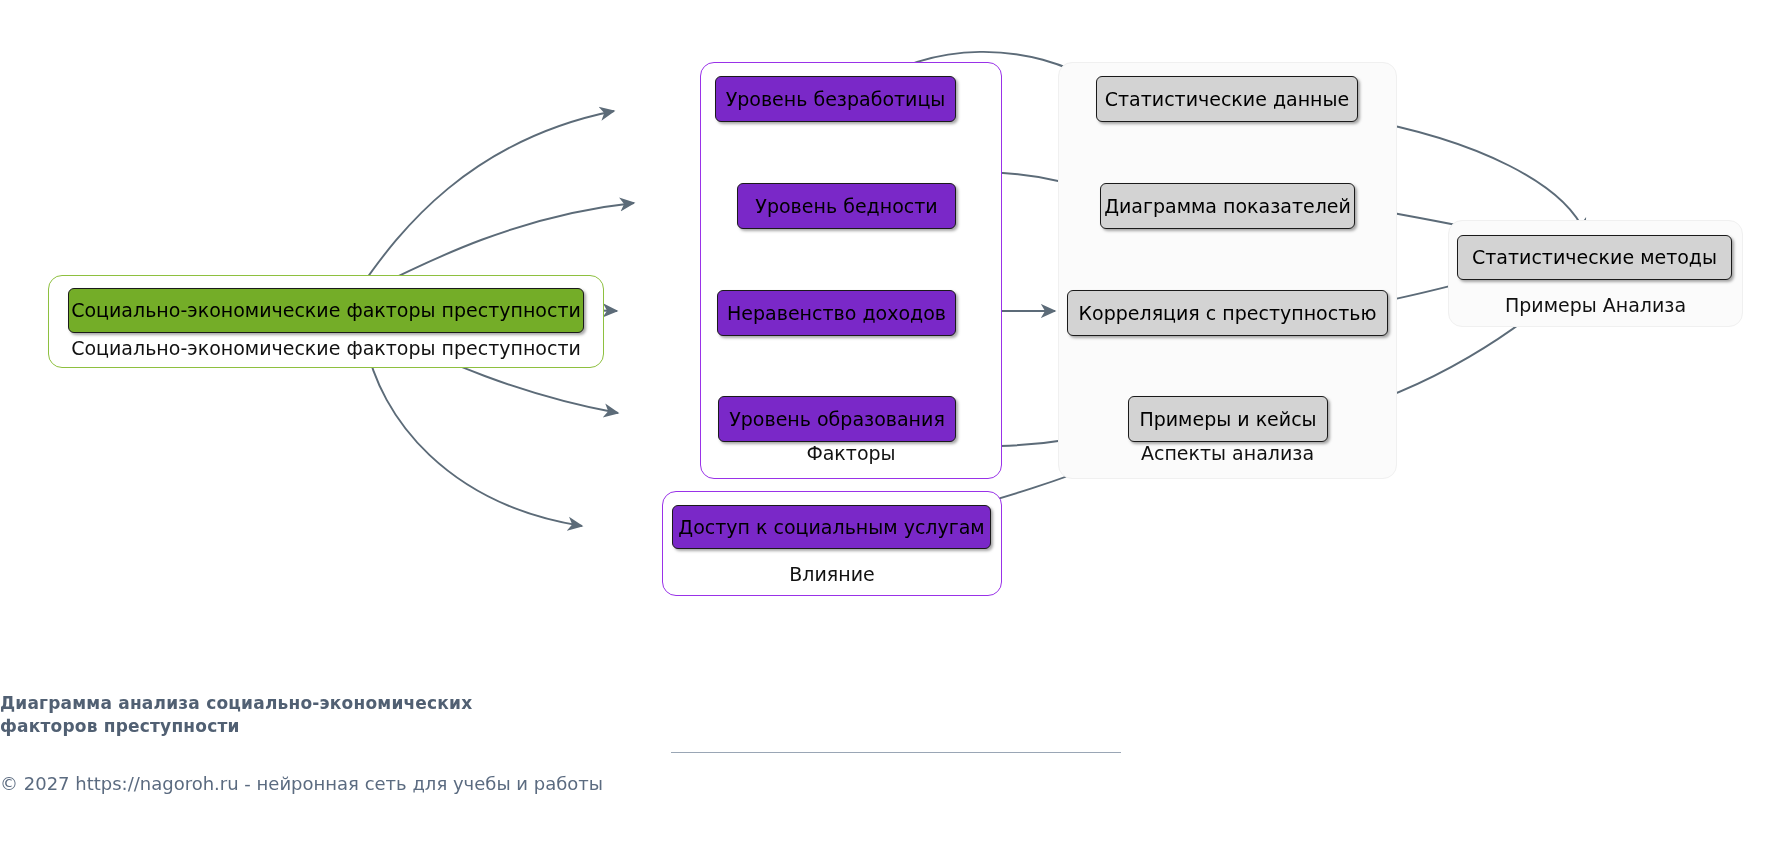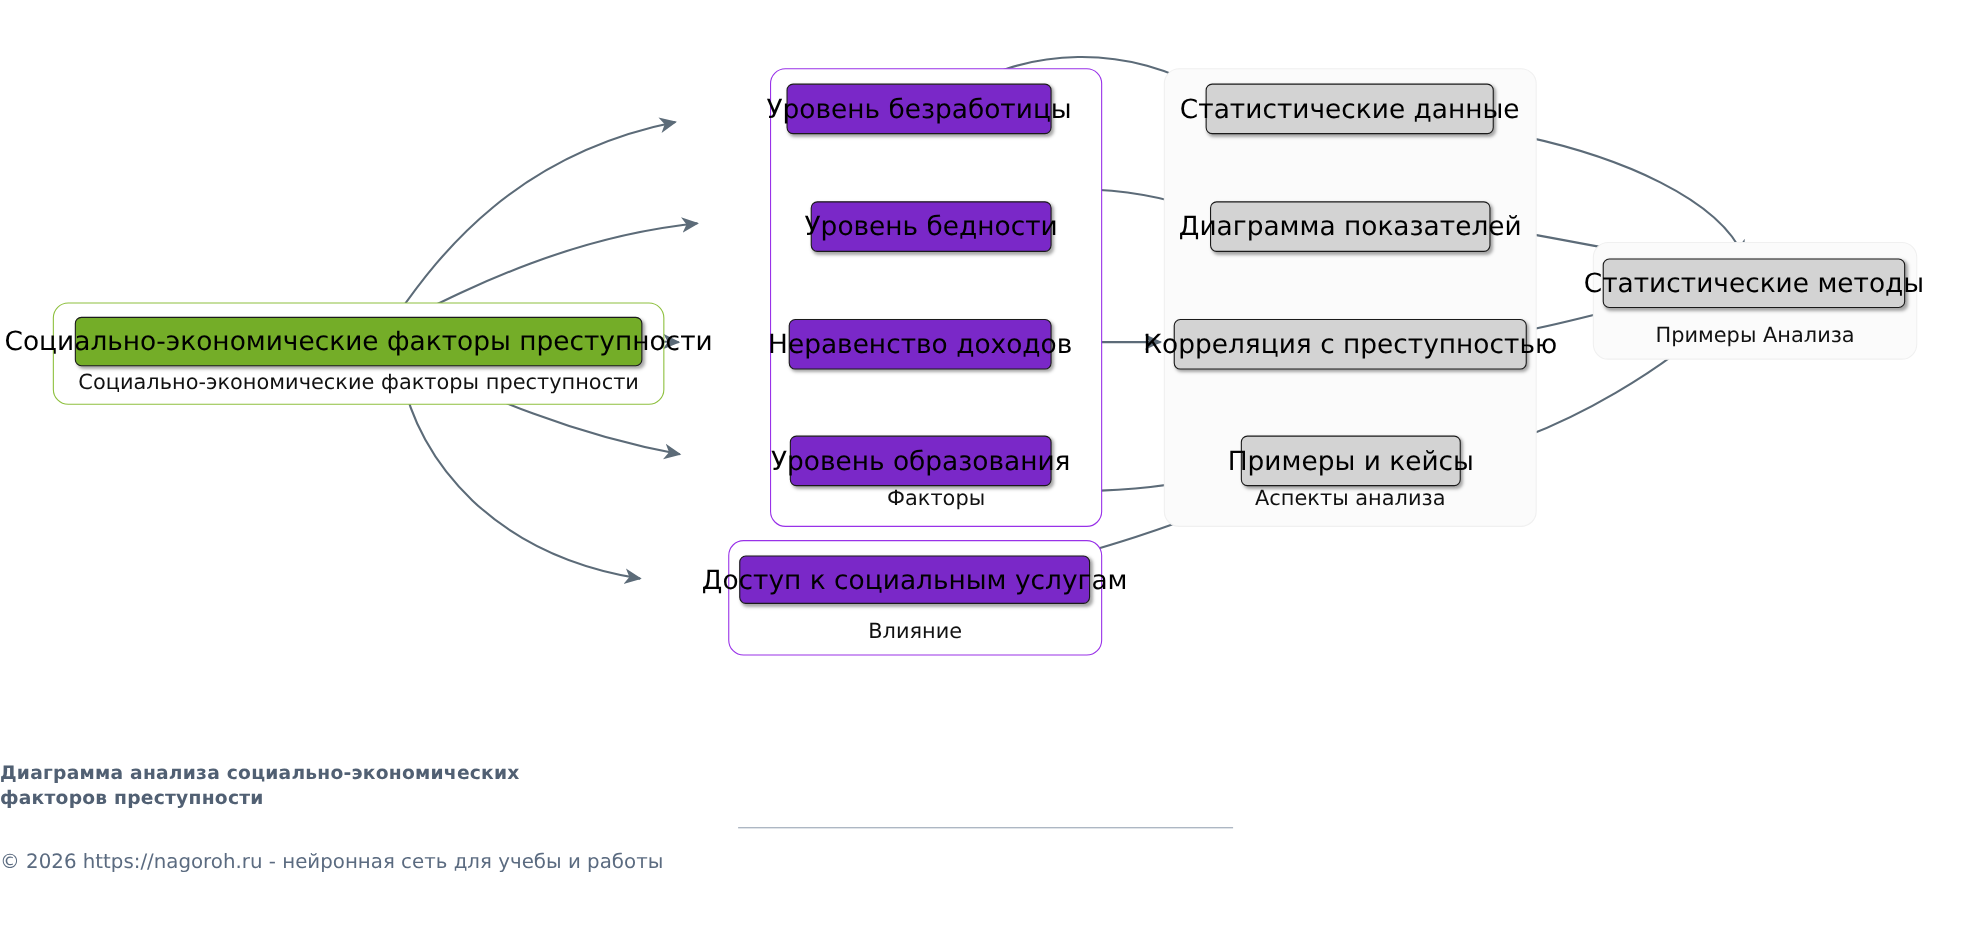--- a/index.html
+++ b/index.html
@@ -51,21 +51,21 @@
 
   
   .node {
     position: absolute;
     box-sizing: border-box;
     display: flex;
     align-items: center;
     justify-content: center;
     border-radius: 6px;
     border: 1.6px solid #1a1a1a;
-    font-size: 24px;
+    font-size: 19px;
     line-height: 1.1;
     color: #000000;
     white-space: nowrap;
     box-shadow: 2px 2px 3px rgba(0,0,0,0.35);
     padding: 0 14px;
   }
   .node-green  { background: #74ad28; }
   .node-purple { background: #7a28c8; }
   .node-grey   { background: #d3d3d3; }
 
@@ -157,16 +157,16 @@
     <div class="cluster-label" style="bottom:10px;">Примеры Анализа</div>
   </div>
   <div class="node node-grey" style="left:1457px; top:235px; width:275px; height:45px;">Статистические методы</div>
 
   <div class="footer" style="top:692px;">
     <div class="footer-title">
       <div>Диаграмма анализа социально-экономических</div>
       <div>факторов преступности</div>
     </div>
     <div class="footer-rule"></div>
-    <div class="footer-credit">© 2026 https://nagoroh.ru - нейронная сеть для учебы и работы</div>
+    <div class="footer-credit">© 2027 https://nagoroh.ru - нейронная сеть для учебы и работы</div>
   </div>
 
 </div>
 
 </body></html>

